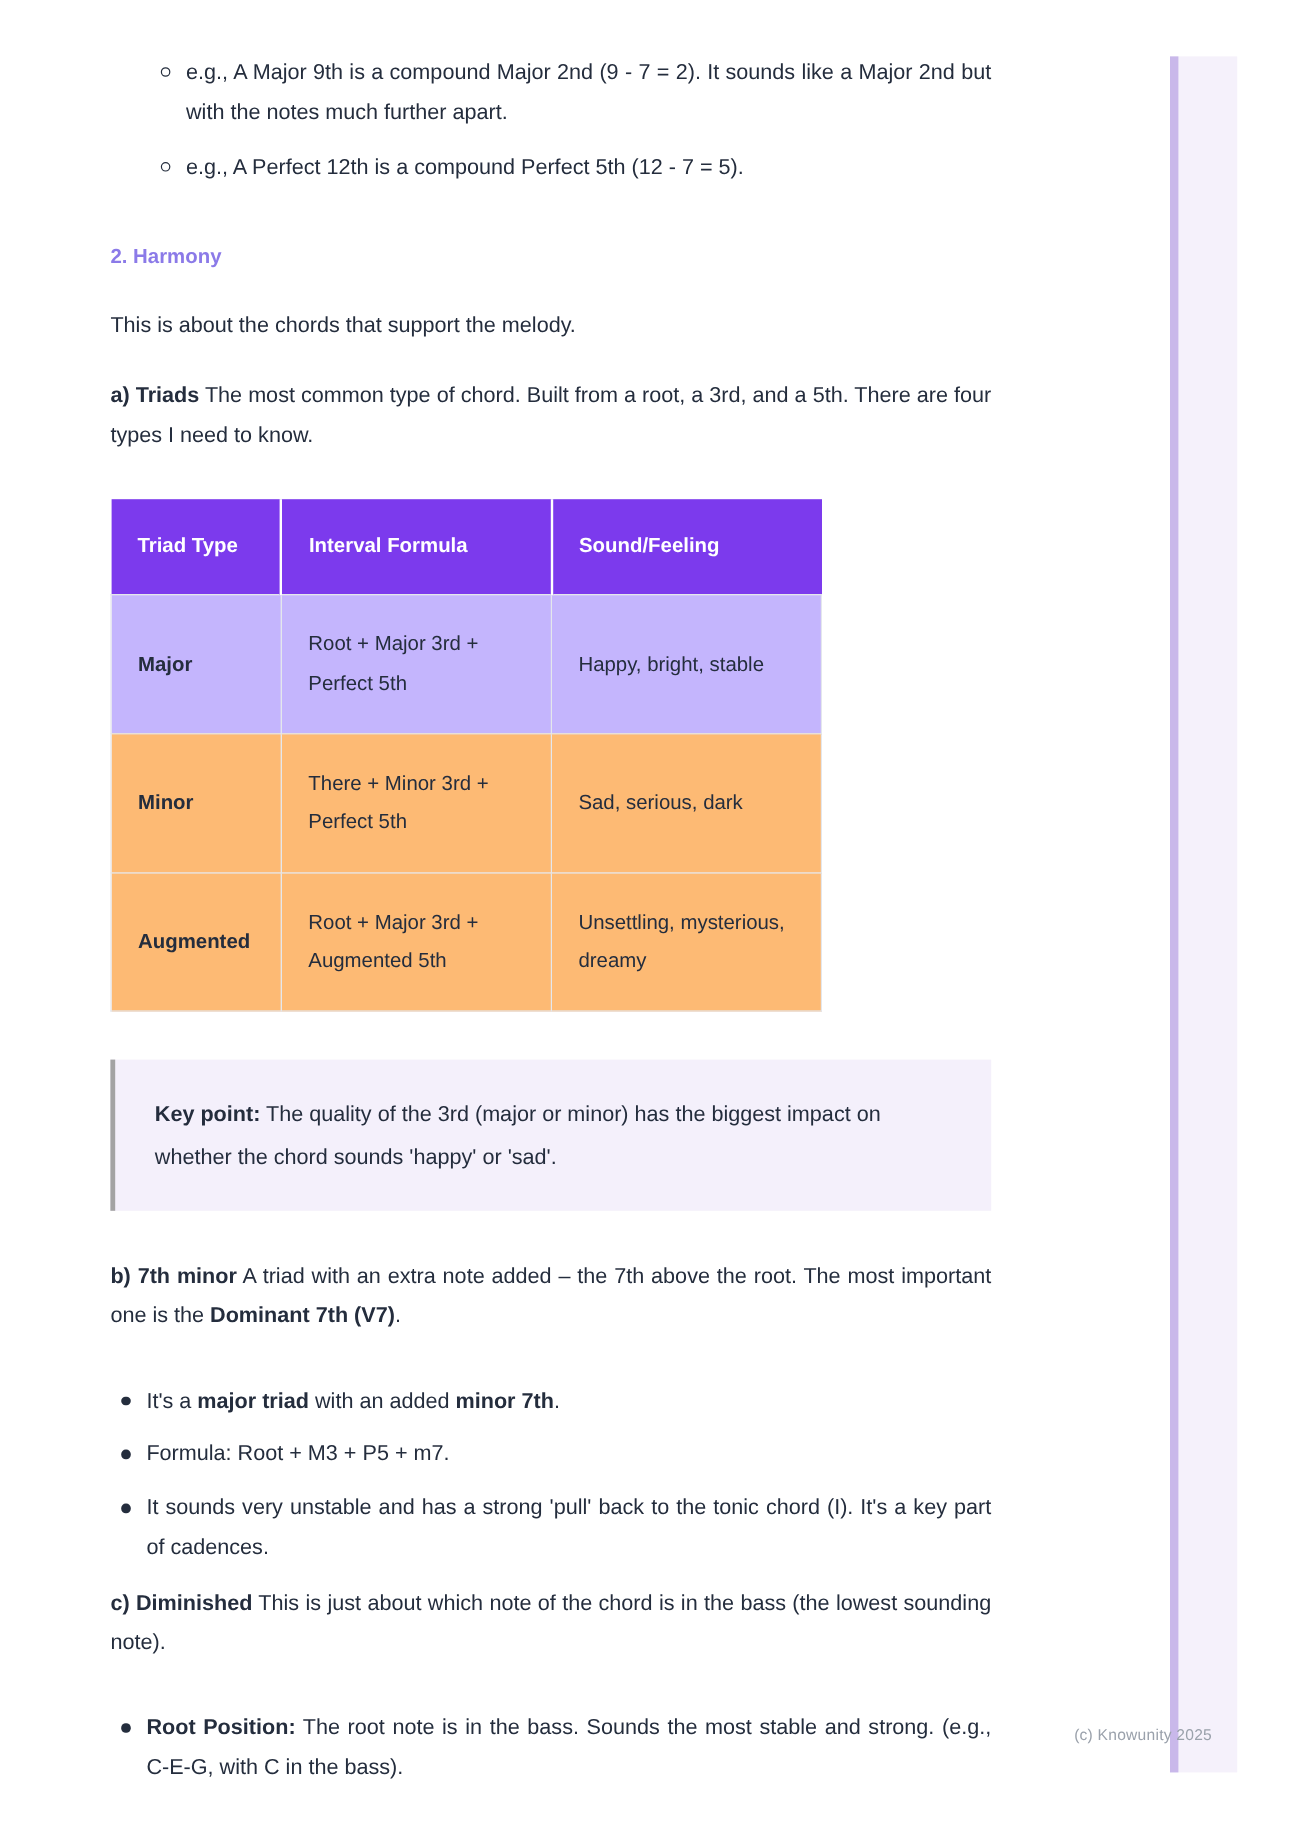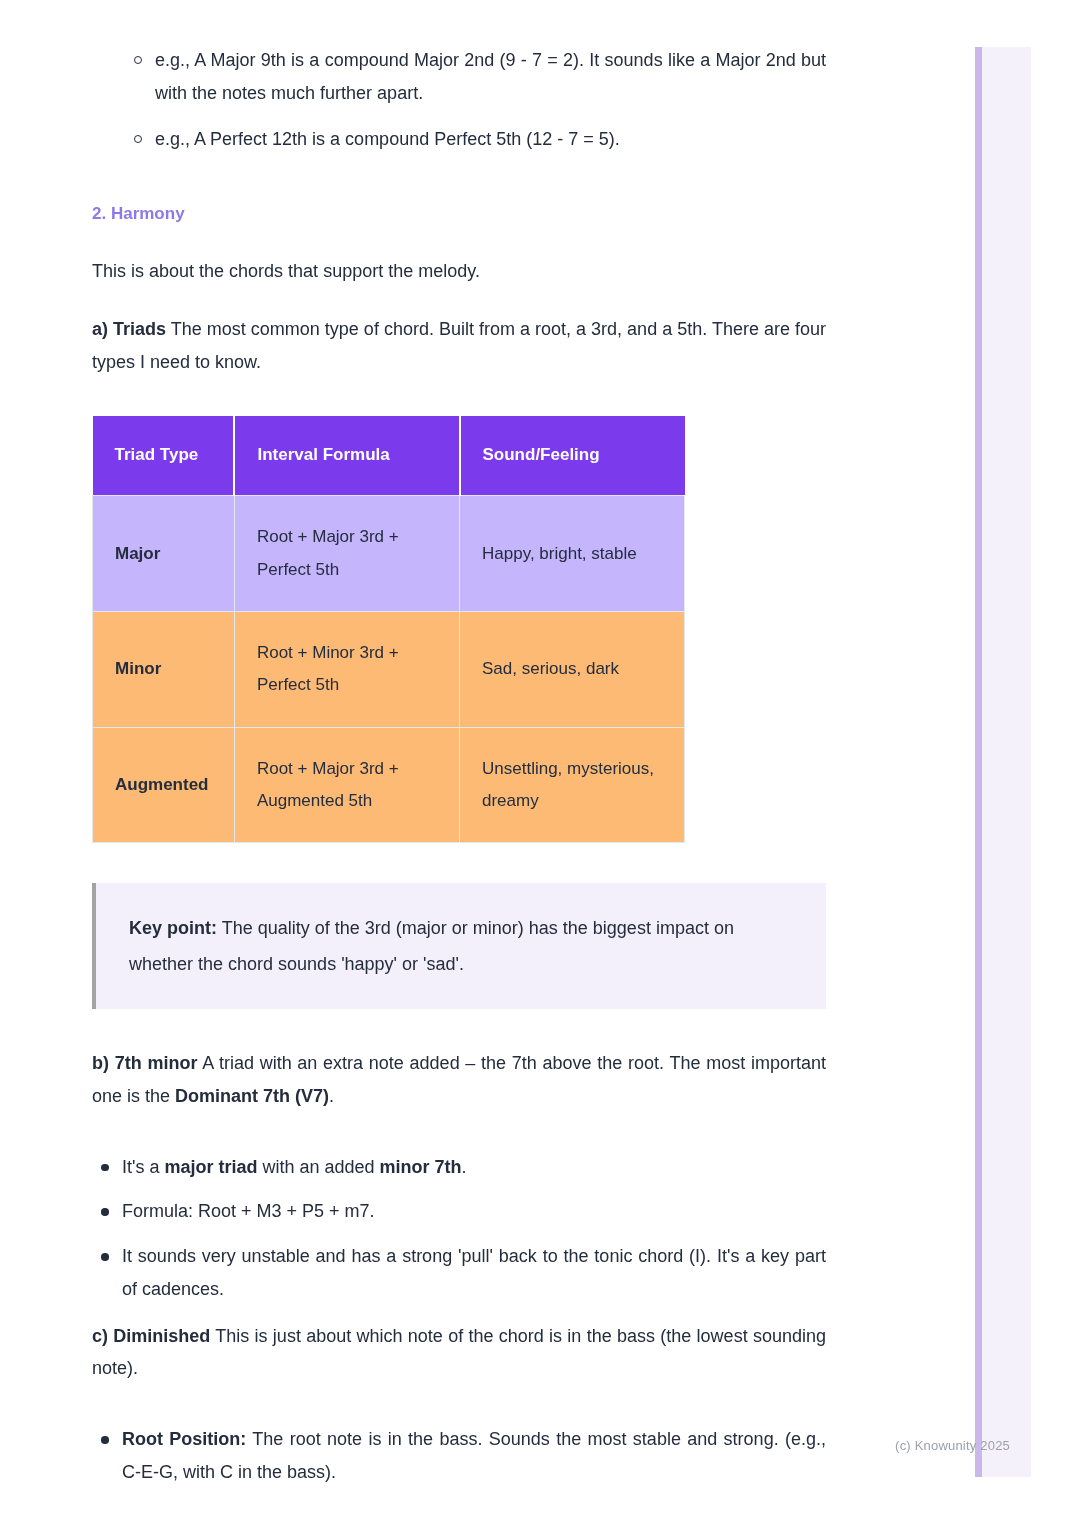--- a/index.html
+++ b/index.html
@@ -136,21 +136,21 @@
       </tr>
     </thead>
     <tbody>
       <tr>
         <td class="cell-type">Major</td>
         <td>Root + Major 3rd + Perfect 5th</td>
         <td>Happy, bright, stable</td>
       </tr>
       <tr class="striped">
         <td class="cell-type">Minor</td>
-        <td>Root + Minor 3rd + Perfect 5th</td>
+        <td>There + Minor 3rd + Perfect 5th</td>
         <td>Sad, serious, dark</td>
       </tr>
       <tr class="striped">
         <td class="cell-type">Augmented</td>
         <td>Root + Major 3rd + Augmented 5th</td>
         <td>Unsettling, mysterious, dreamy</td>
       </tr>
     </tbody>
   </table>
 

